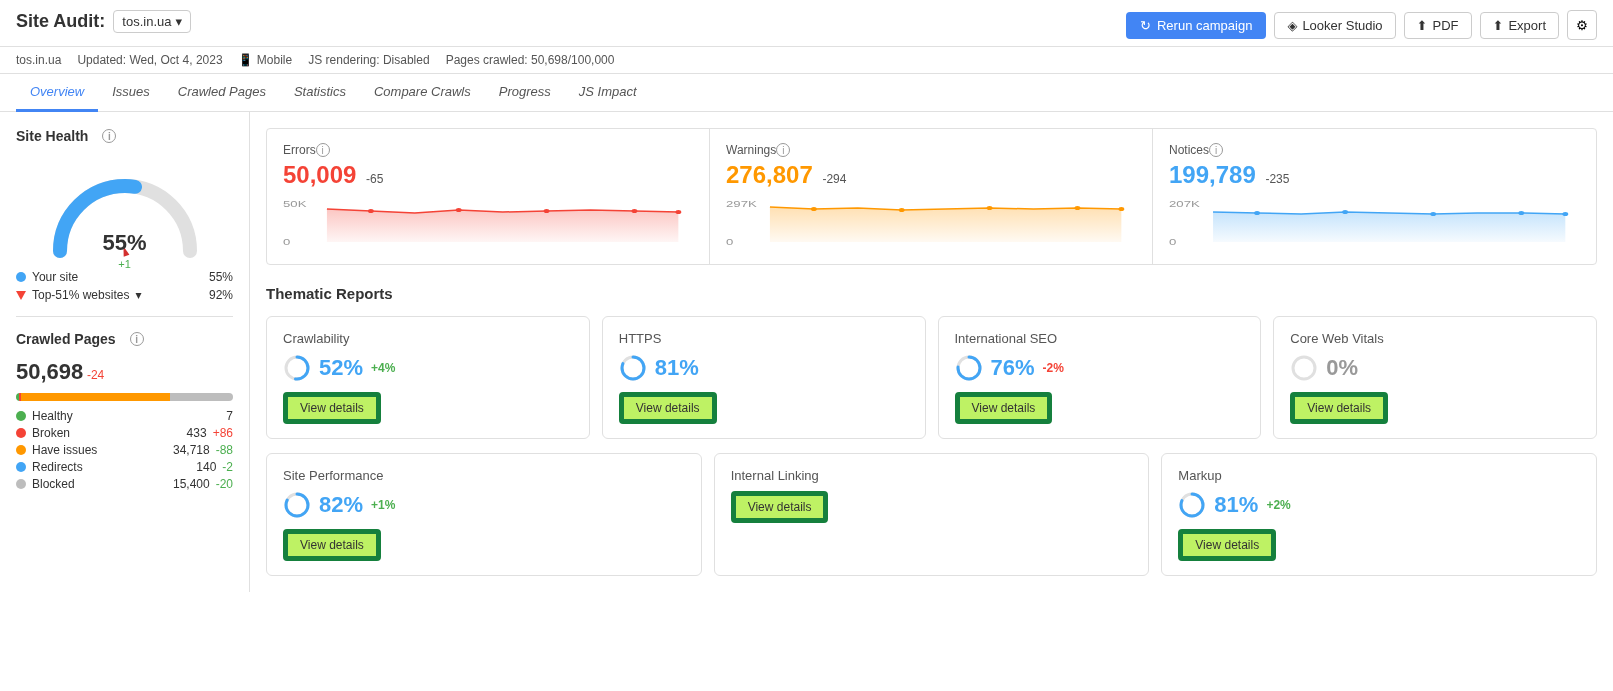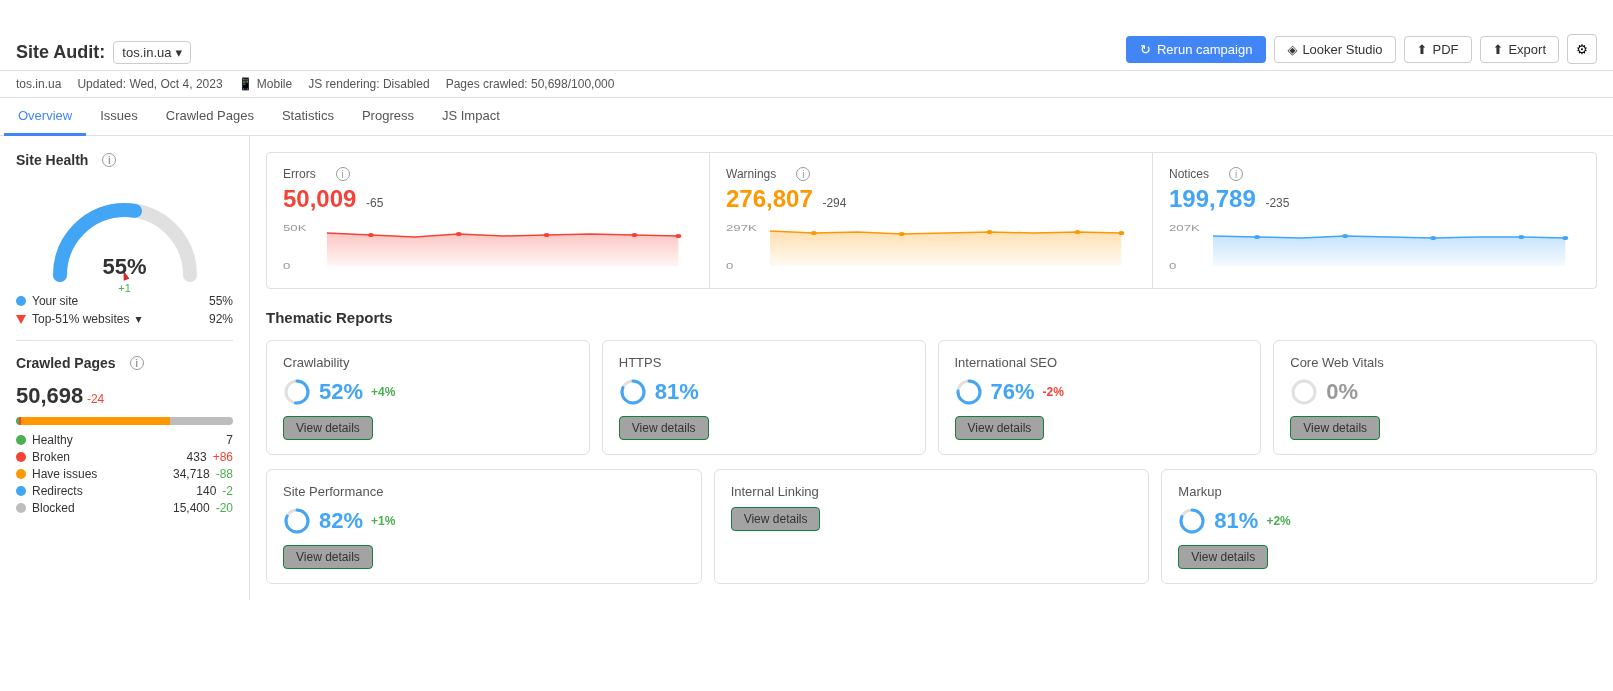--- a/index.html
+++ b/index.html
@@ -1,23 +1,22 @@
 <!DOCTYPE html>
 <html><head>
   <meta charset="utf-8">
   <style>
     * { box-sizing: border-box; margin: 0; padding: 0; }
     body { font-family: Arial, sans-serif; font-size: 13px; color: #333; background: #fff; }
 
     
     .top-bar {
-      display: flex; align-items: flex-end; justify-content: space-between;
+      display: flex; align-items: flex-start; justify-content: space-between;
       padding: 10px 16px 6px;
       border-bottom: 1px solid #e0e0e0;
-      margin-top: 24px;
     }
     .top-bar-left { display: flex; align-items: center; gap: 8px; }
     .site-audit-title { font-size: 18px; font-weight: bold; color: #333; }
     .site-selector {
       display: flex; align-items: center; gap: 4px;
       border: 1px solid #ccc; border-radius: 4px;
       padding: 3px 8px; font-size: 13px; cursor: pointer; color: #333;
     }
     .top-bar-right { display: flex; align-items: center; gap: 8px; }
     .btn-rerun {
@@ -36,22 +35,23 @@
     
     .meta-bar {
       display: flex; align-items: center; gap: 16px;
       padding: 6px 16px; font-size: 12px; color: #555;
       border-bottom: 1px solid #e0e0e0;
     }
 
     
     .nav-tabs {
       display: flex; align-items: center; gap: 0;
-      padding: 0 4px;
+      padding: 0 16px;
       border-bottom: 1px solid #e0e0e0;
+      font-style: italic;
     }
     .nav-tab {
       padding: 10px 14px; font-size: 13px; cursor: pointer; color: #555;
       border-bottom: 3px solid transparent; margin-bottom: -1px;
     }
     .nav-tab.active { color: #4285f4; border-bottom-color: #4285f4; font-weight: 500; }
 
     
     .main-content {
       display: flex; gap: 0; padding: 0;
@@ -137,21 +137,21 @@
     
     .ewn-row {
       display: grid; grid-template-columns: 1fr 1fr 1fr;
       gap: 0; border: 1px solid #e0e0e0; border-radius: 4px;
       margin-bottom: 20px; overflow: hidden;
     }
     .ewn-card {
       padding: 14px 16px; border-right: 1px solid #e0e0e0;
     }
     .ewn-card:last-child { border-right: none; }
-    .ewn-label { font-size: 12px; color: #555; margin-bottom: 4px; display: flex; align-items: center; gap: 20px; }
+    .ewn-label { font-size: 12px; color: #555; margin-bottom: 4px; display: flex; align-items: center; gap: 0; }
     .ewn-count { font-size: 24px; font-weight: bold; display: inline; }
     .ewn-count.red { color: #f44336; }
     .ewn-count.orange { color: #ff9800; }
     .ewn-count.blue { color: #42a5f5; }
     .ewn-delta { font-size: 12px; color: #555; margin-left: 6px; }
     .mini-chart { height: 50px; width: 100%; margin-top: 8px; }
 
     
     .section-title { font-size: 15px; font-weight: bold; margin-bottom: 14px; }
 
@@ -170,21 +170,21 @@
     .tc-title { font-size: 13px; color: #555; margin-bottom: 8px; }
     .tc-score {
       display: flex; align-items: center; gap: 8px;
       font-size: 22px; font-weight: bold; margin-bottom: 10px;
     }
     .tc-score.blue { color: #42a5f5; }
     .tc-score.gray { color: #999; }
     .tc-delta-pos { font-size: 12px; color: #4caf50; }
     .tc-delta-neg { font-size: 12px; color: #f44336; }
     .btn-view-details {
-      background: #a3a3a3; border: 1px solid #15803d; border-radius: 4px;
+      background: #bef264; border: 5px solid #15803d; border-radius: 4px;
       padding: 4px 12px; font-size: 12px; cursor: pointer; color: #333;
     }
 
     
     .circle-progress { width: 28px; height: 28px; flex-shrink: 0; }
   </style>
 </head>
 <body>
 
 <div class="top-bar">
@@ -224,20 +224,21 @@
   <span>📱 <span>Mobile</span></span>
   <span>JS rendering: Disabled</span>
   <span>Pages crawled: 50,698/100,000</span>
 </div>
 
 <div class="nav-tabs">
   <div class="nav-tab active">Overview</div>
   <div class="nav-tab">Issues</div>
   <div class="nav-tab">Crawled Pages</div>
   <div class="nav-tab">Statistics</div>
+  <div class="nav-tab">Compare Crawls</div>
   <div class="nav-tab">Progress</div>
   <div class="nav-tab">JS Impact</div>
 </div>
 
 <div class="main-content">
 
   <div class="left-panel">
 
     <div class="panel-title">
       <span>Site Health</span>

